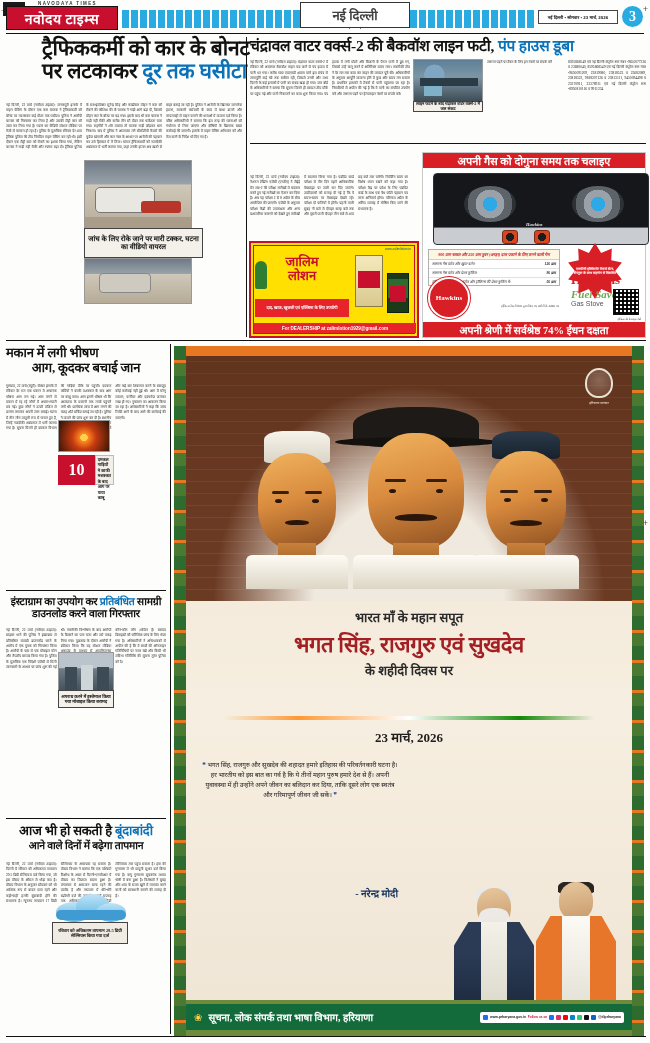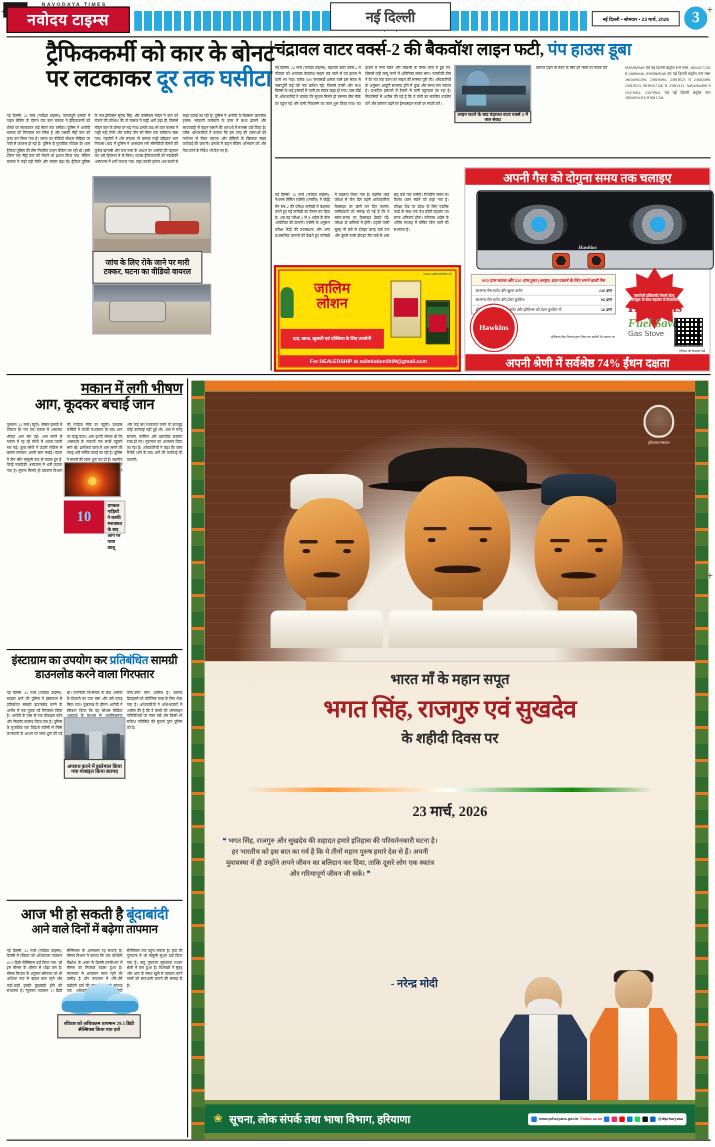--- a/index.html
+++ b/index.html
@@ -327,21 +327,21 @@
       <span>पर लटकाकर </span><span class="accent">दूर तक घसीटा</span>
     </div>
   </div>
   <div class="body-col" style="position:absolute;left:6px;top:103px;width:236px;height:232px;column-count:3;">नई दिल्ली, 22 मार्च (नवोदय टाइम्स): जनकपुरी इलाके में वाहन चेकिंग के दौरान एक कार चालक ने ट्रैफिककर्मी को बोनट पर लटकाकर कई मीटर तक घसीटा। पुलिस ने आरोपी चालक को गिरफ्तार कर लिया है और उसकी सैंट्रो कार को जब्त कर लिया गया है। घटना का वीडियो सोशल मीडिया पर तेजी से वायरल हो रहा है। पुलिस के मुताबिक रविवार देर शाम ट्रैफिक पुलिस की टीम नियमित वाहन चेकिंग कर रही थी। इसी दौरान एक सैंट्रो कार को रोकने का इशारा किया गया, लेकिन चालक ने गाड़ी नहीं रोकी और रफ्तार बढ़ा दी। ट्रैफिक पुलिस के सब-इंस्पेक्टर सुरेन्द्र सिंह और कांस्टेबल मोहन ने कार को रोकने की कोशिश की तो चालक ने गाड़ी आगे बढ़ा दी, जिससे मोहन कार के बोनट पर चढ़ गया। इसके बाद भी कार चालक ने गाड़ी नहीं रोकी और करीब तीन सौ मीटर तक घसीटता चला गया। राहगीरों ने शोर मचाया तो चालक गाड़ी छोड़कर भाग निकला। बाद में पुलिस ने आसपास लगे सीसीटीवी कैमरों की फुटेज खंगाली और कार नंबर के आधार पर आरोपी की पहचान कर उसे हिरासत में ले लिया। घायल ट्रैफिककर्मी को नजदीकी अस्पताल में भर्ती कराया गया, जहां उनकी हालत अब खतरे से बाहर बताई जा रही है। पुलिस ने आरोपी के खिलाफ जानलेवा हमला, सरकारी कर्मचारी के काम में बाधा डालने और लापरवाही से वाहन चलाने की धाराओं में मामला दर्ज किया है। वरिष्ठ अधिकारियों ने बताया कि इस तरह की घटनाओं को गंभीरता से लिया जाएगा और दोषियों के खिलाफ सख्त कार्रवाई की जाएगी। इलाके में वाहन चेकिंग अभियान को और तेज करने के निर्देश भी दिए गए हैं।</div>
 
   <div class="photo ph-street" style="left:84px;top:160px;width:108px;height:70px;">
     <div style="position:absolute;left:10px;top:26px;width:60px;height:26px;background:#e9e7e2;border-radius:5px;border:1px solid #777;"></div>
     <div style="position:absolute;left:56px;top:40px;width:40px;height:12px;background:#b8352a;border-radius:3px;"></div>
     <div style="position:absolute;left:0;bottom:0;width:100%;height:12px;background:#a99c88;"></div>
   </div>
-  <div class="cap-box" style="left:84px;top:228px;width:100px;height:30px;font-size:7px;">जांच के लिए रोके जाने पर मारी टक्कर, घटना का वीडियो वायरल</div>
+  <div class="cap-box" style="left:84px;top:228px;width:119px;height:30px;font-size:7px;">जांच के लिए रोके जाने पर मारी टक्कर, घटना का वीडियो वायरल</div>
 
   <div class="photo ph-street" style="left:84px;top:258px;width:108px;height:46px;">
     <div style="position:absolute;left:14px;top:14px;width:52px;height:20px;background:#cfcac0;border-radius:4px;border:1px solid #888;"></div>
     <div style="position:absolute;left:0;bottom:0;width:100%;height:10px;background:#9d9race;"></div>
   </div>
 
   <div class="rule" style="left:246px; top:37px; width:1px; height:300px;"></div>
 
   <div style="position:absolute;left:250px;top:38px;width:396px;">
     <div class="hl" style="font-size:15.5px;">
@@ -423,27 +423,27 @@
 
     <div class="qr"></div>
     <div class="qr-cap">हॉकिन्स की वेबसाइट देखें</div>
 
     <div class="hw-bottom">अपनी श्रेणी में सर्वश्रेष्ठ 74% ईंधन दक्षता</div>
   </div>
 
   <div class="rule" style="left:6px; top:340px; width:640px; height:1px;"></div>
 
   <div style="position:absolute;left:6px;top:346px;width:160px;">
-    <div class="hl" style="font-size:13px;text-align:right;text-decoration:underline;">मकान में लगी भीषण</div>
+    <div class="hl" style="font-size:13px;text-align:left;">मकान में लगी भीषण</div>
     <div class="hl" style="font-size:13px;text-align:center;margin-top:1px;">आग, कूदकर बचाई जान</div>
   </div>
   <div class="body-col" style="position:absolute;left:6px;top:384px;width:160px;height:200px;column-count:3;">गुरुग्राम, 22 मार्च (ब्यूरो): सेक्टर इलाके में रविवार देर रात एक मकान में अचानक भीषण आग लग गई। आग लगने से मकान में रह रहे लोगों में अफरा-तफरी मच गई। कुछ लोगों ने ऊपरी मंजिल से छलांग लगाकर अपनी जान बचाई। घटना में तीन लोग मामूली रूप से घायल हुए हैं, जिन्हें नजदीकी अस्पताल में भर्ती कराया गया है। सूचना मिलते ही दमकल विभाग की गाड़ियां मौके पर पहुंचीं। दमकल कर्मियों ने काफी मशक्कत के बाद आग पर काबू पाया। आग इतनी भीषण थी कि आसपास के मकानों तक लपटें पहुंचने लगी थीं। प्रारंभिक जांच में आग लगने की वजह शॉर्ट सर्किट बताई जा रही है। पुलिस ने मामले की जांच शुरू कर दी है। स्थानीय लोगों ने बताया कि इमारत में बिजली के तारों की हालत लंबे समय से खराब थी और कई बार शिकायत करने के बावजूद कोई कार्रवाई नहीं हुई थी। आग में घरेलू सामान, फर्नीचर और दस्तावेज जलकर राख हो गए। नुकसान का आकलन किया जा रहा है। अधिकारियों ने कहा कि जांच रिपोर्ट आने के बाद आगे की कार्रवाई की जाएगी।</div>
   <div class="photo ph-fire" style="left:58px;top:420px;width:52px;height:32px;"></div>
   <div style="position:absolute;left:58px;top:455px;width:56px;height:30px;display:flex;align-items:stretch;">
-    <div style="width:40px;background:#c8102e;color:#7dd3fc;display:flex;align-items:center;justify-content:center;font-size:13px;font-weight:bold;font-family:'Liberation Serif',serif;">10</div>
+    <div style="width:40px;background:#c8102e;color:#ffffff;display:flex;align-items:center;justify-content:center;font-size:16px;font-weight:bold;font-family:'Liberation Serif',serif;">10</div>
     <div style="flex:1;background:#f2efe8;border:1px solid #bbb;font-size:4.2px;font-weight:bold;line-height:1.3;padding:1px 2px;color:#111;font-family:'Liberation Serif',serif;">दमकल गाड़ियों ने काफी मशक्कत के बाद आग पर पाया काबू</div>
   </div>
 
   <div class="rule" style="left:6px; top:590px; width:160px; height:1px;"></div>
 
   <div style="position:absolute;left:6px;top:596px;width:160px;">
     <div class="hl" style="font-size:10.5px;text-align:center;">
       <span>इंस्टाग्राम का उपयोग कर </span><span class="accent">प्रतिबंधित</span><span> सामग्री</span>
     </div>
     <div class="hl" style="font-size:10.5px;text-align:center;margin-top:1px;">डाउनलोड करने वाला गिरफ्तार</div>

